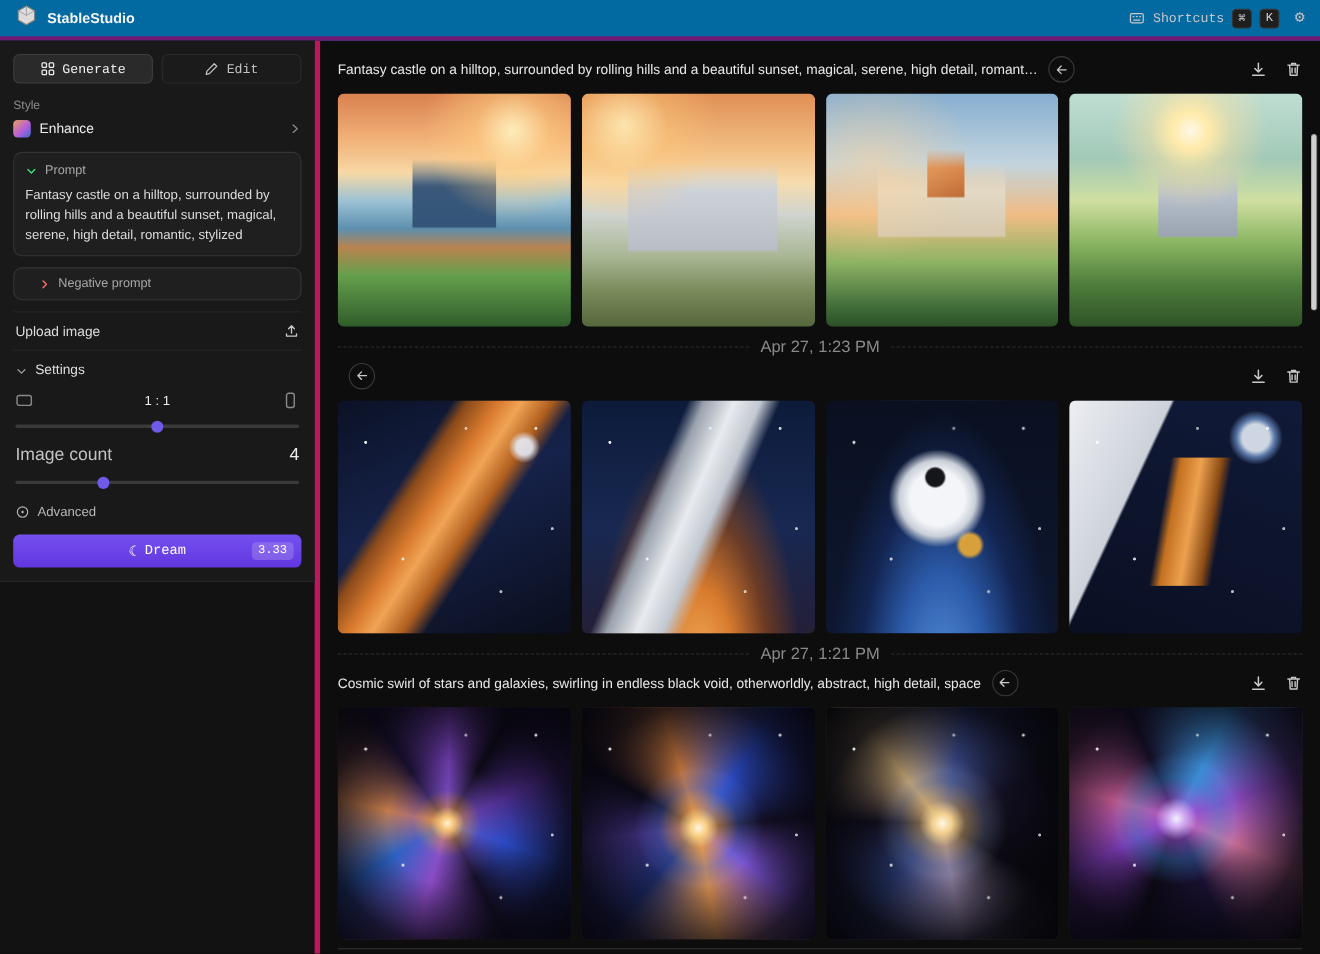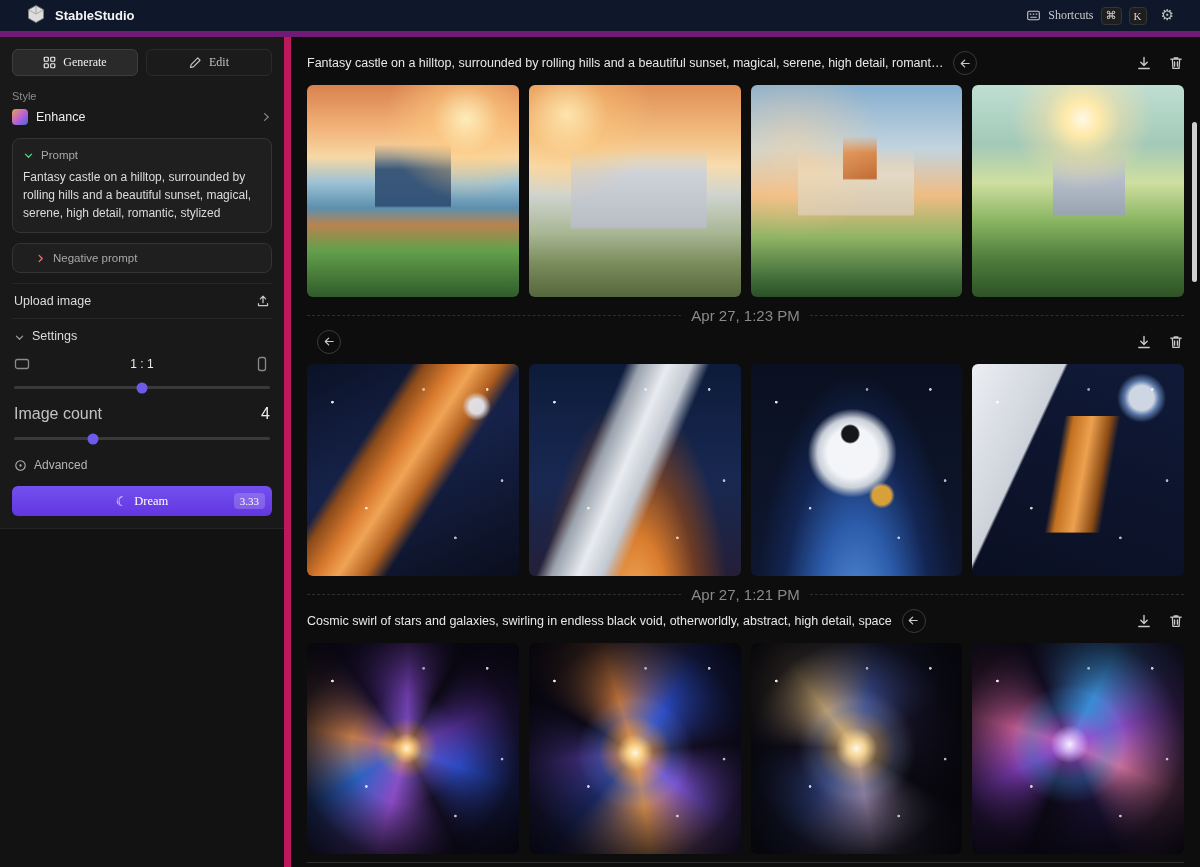--- a/index.html
+++ b/index.html
@@ -1,34 +1,34 @@
 <!DOCTYPE html>
 <html><head>
 <meta charset="utf-8">
 <style>
   *{box-sizing:border-box;margin:0;padding:0}
   html,body{width:1200px;height:867px;overflow:hidden;background:#0d0d0d;
     font-family:"Liberation Sans",sans-serif;color:#e5e5e5}
-  button{font-family:Liberation Serif, serif;background:none;border:none;color:inherit;cursor:pointer}
+  button{font-family:Liberation Mono, monospace;background:none;border:none;color:inherit;cursor:pointer}
 
   
   .topbar{height:37px;display:flex;align-items:center;justify-content:space-between;
-    padding:0 26px;background:#0f172a;border-bottom:6px solid #701a75}
+    padding:0 14px;background:#0369a1;border-bottom:4px solid #701a75}
   .tb-left{display:flex;align-items:center;gap:9px}
   .app-title{font-size:13px;font-weight:bold;color:#f5f5f5}
   .tb-right{display:flex;align-items:center;gap:14px}
   .shortcuts{display:flex;align-items:center;gap:7px;font-size:12px;color:#c9c9c9}
   .kbd{display:inline-flex;align-items:center;justify-content:center;min-width:18px;height:18px;
     padding:0 4px;background:#1e1e1e;border:1px solid #353535;border-radius:4px;
     font-size:11px;color:#d4d4d4}
   .gear{font-size:15px;color:#bdbdbd;line-height:1}
 
   
   .layout{display:flex;height:830px}
-  .sidebar{width:291px;min-width:291px;background:#121212;border-right:7px solid #be185d}
+  .sidebar{width:291px;min-width:291px;background:#121212;border-right:5px solid #be185d}
   .panel{background:#191919;padding:12px;border-bottom:1px solid #242424}
 
   .tabs{display:flex;gap:8px;margin-bottom:14px}
   .tab{flex:1;display:flex;align-items:center;justify-content:center;gap:7px;height:27px;
     border-radius:6px;background:#1b1b1b;border:1px solid #2b2b2b;color:#c2c2c2;font-size:12px}
   .tab.active{background:#2a2a2a;border-color:#3e3e3e;color:#f0f0f0}
   .tab svg{flex:none}
 
   .style-label{font-size:11px;color:#8a8a8a;margin:0 0 7px}
   .style-row{display:flex;align-items:center;gap:8px;font-size:12.5px;color:#ededed;

